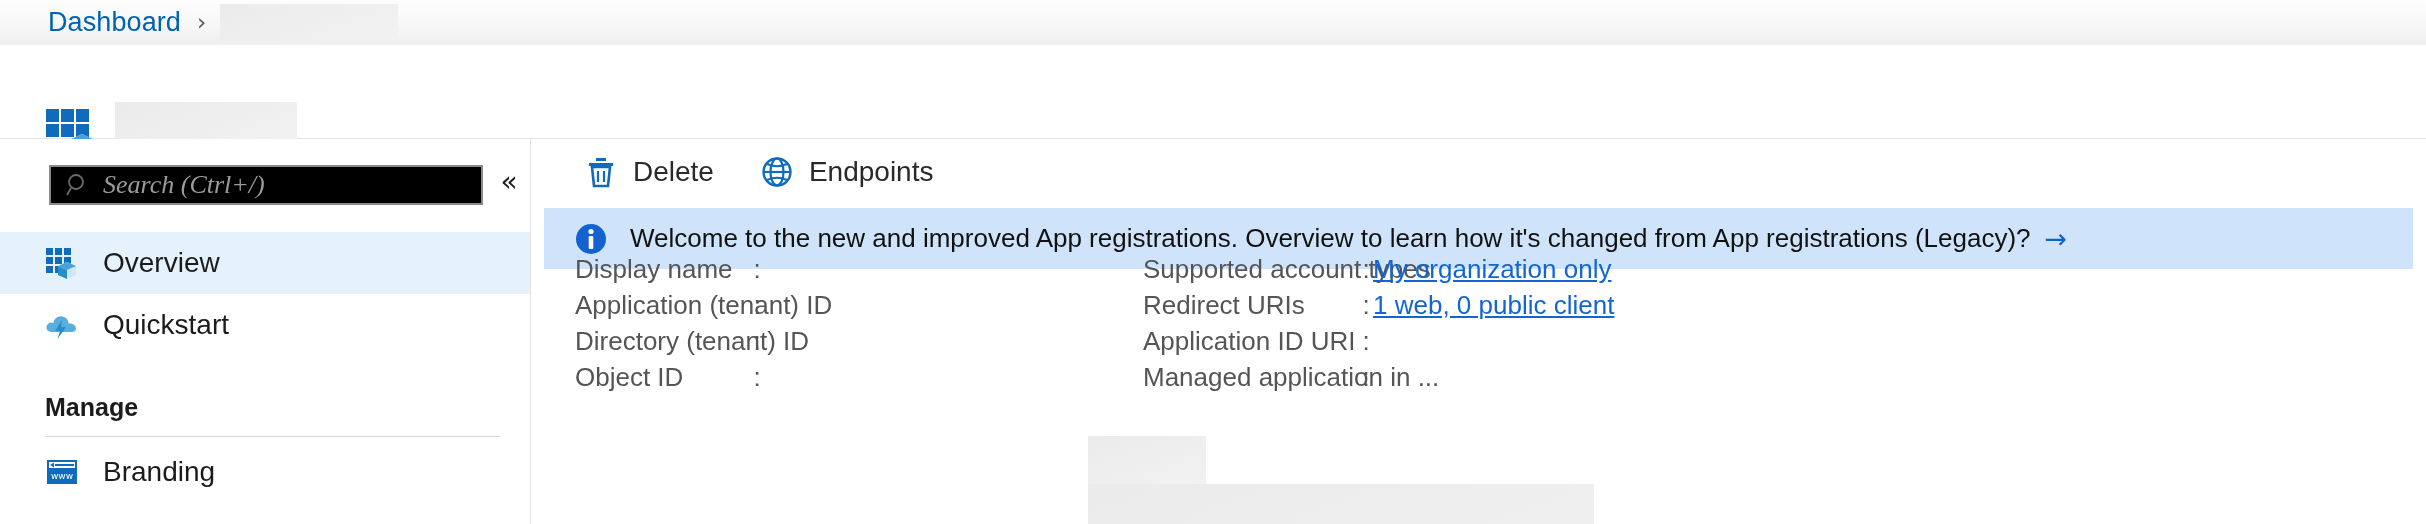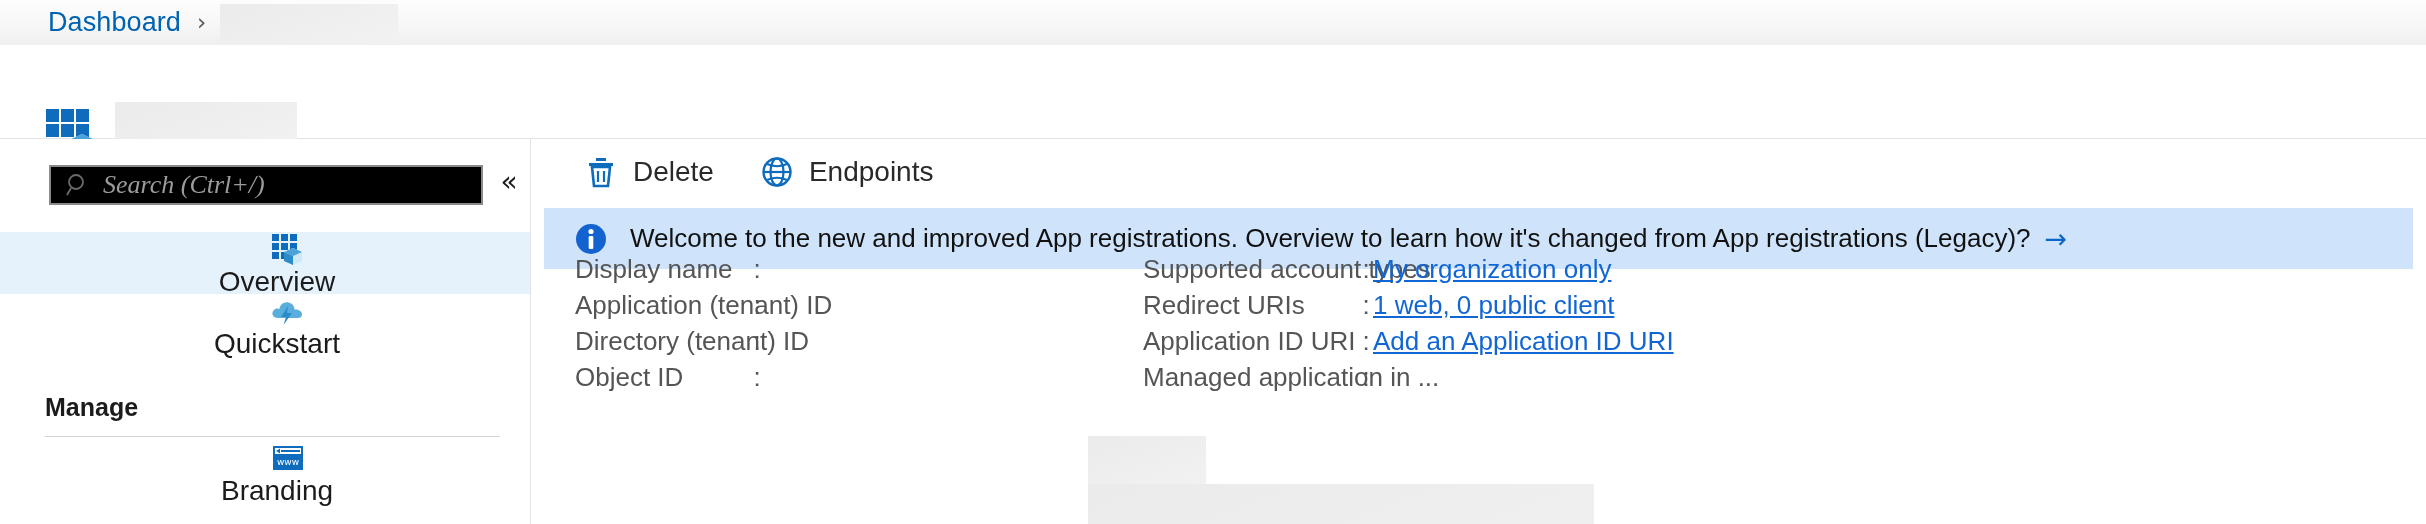--- a/index.html
+++ b/index.html
@@ -57,21 +57,20 @@
   .collapse-btn{
     position:absolute;left:492px;top:26px;width:34px;height:34px;
     display:flex;align-items:center;justify-content:center;
     color:#1b1b1b;font-size:28px;font-family:"DejaVu Sans",sans-serif;
     cursor:pointer;line-height:1;
   }
   .nav{position:absolute;left:0;top:93px;width:530px;}
   .nav-item{
     height:62px;display:flex;align-items:center;cursor:pointer;
     box-sizing:border-box;
-    flex-direction:column;
   }
   .nav-item.active{background:#e5f2fc;}
   .nav-ico{
     margin-left:45px;width:34px;height:34px;flex:0 0 auto;
     display:flex;align-items:center;justify-content:center;
   }
   .nav-label{
     margin-left:24px;font-size:28px;color:#1b1b1b;white-space:nowrap;
   }
   .nav-group{
@@ -291,21 +290,20 @@
           <span class="pval-link">My organization only</span>
         </div>
         <div class="prow">
           <span class="plabel right-label">Redirect URIs</span>
           <span class="pcolon right-colon">:</span>
           <span class="pval-link">1 web, 0 public client</span>
         </div>
         <div class="prow">
           <span class="plabel right-label">Application ID URI</span>
           <span class="pcolon right-colon">:</span>
-          <span class="pval-link">Add an Application ID URI</span>
         </div>
         <div class="prow">
           <span class="plabel right-label">Managed application in ...</span>
           <span class="pcolon right-colon">:</span>
         </div>
       </div>
 
     </div>
 
     <span class="redact mask-a"></span>

